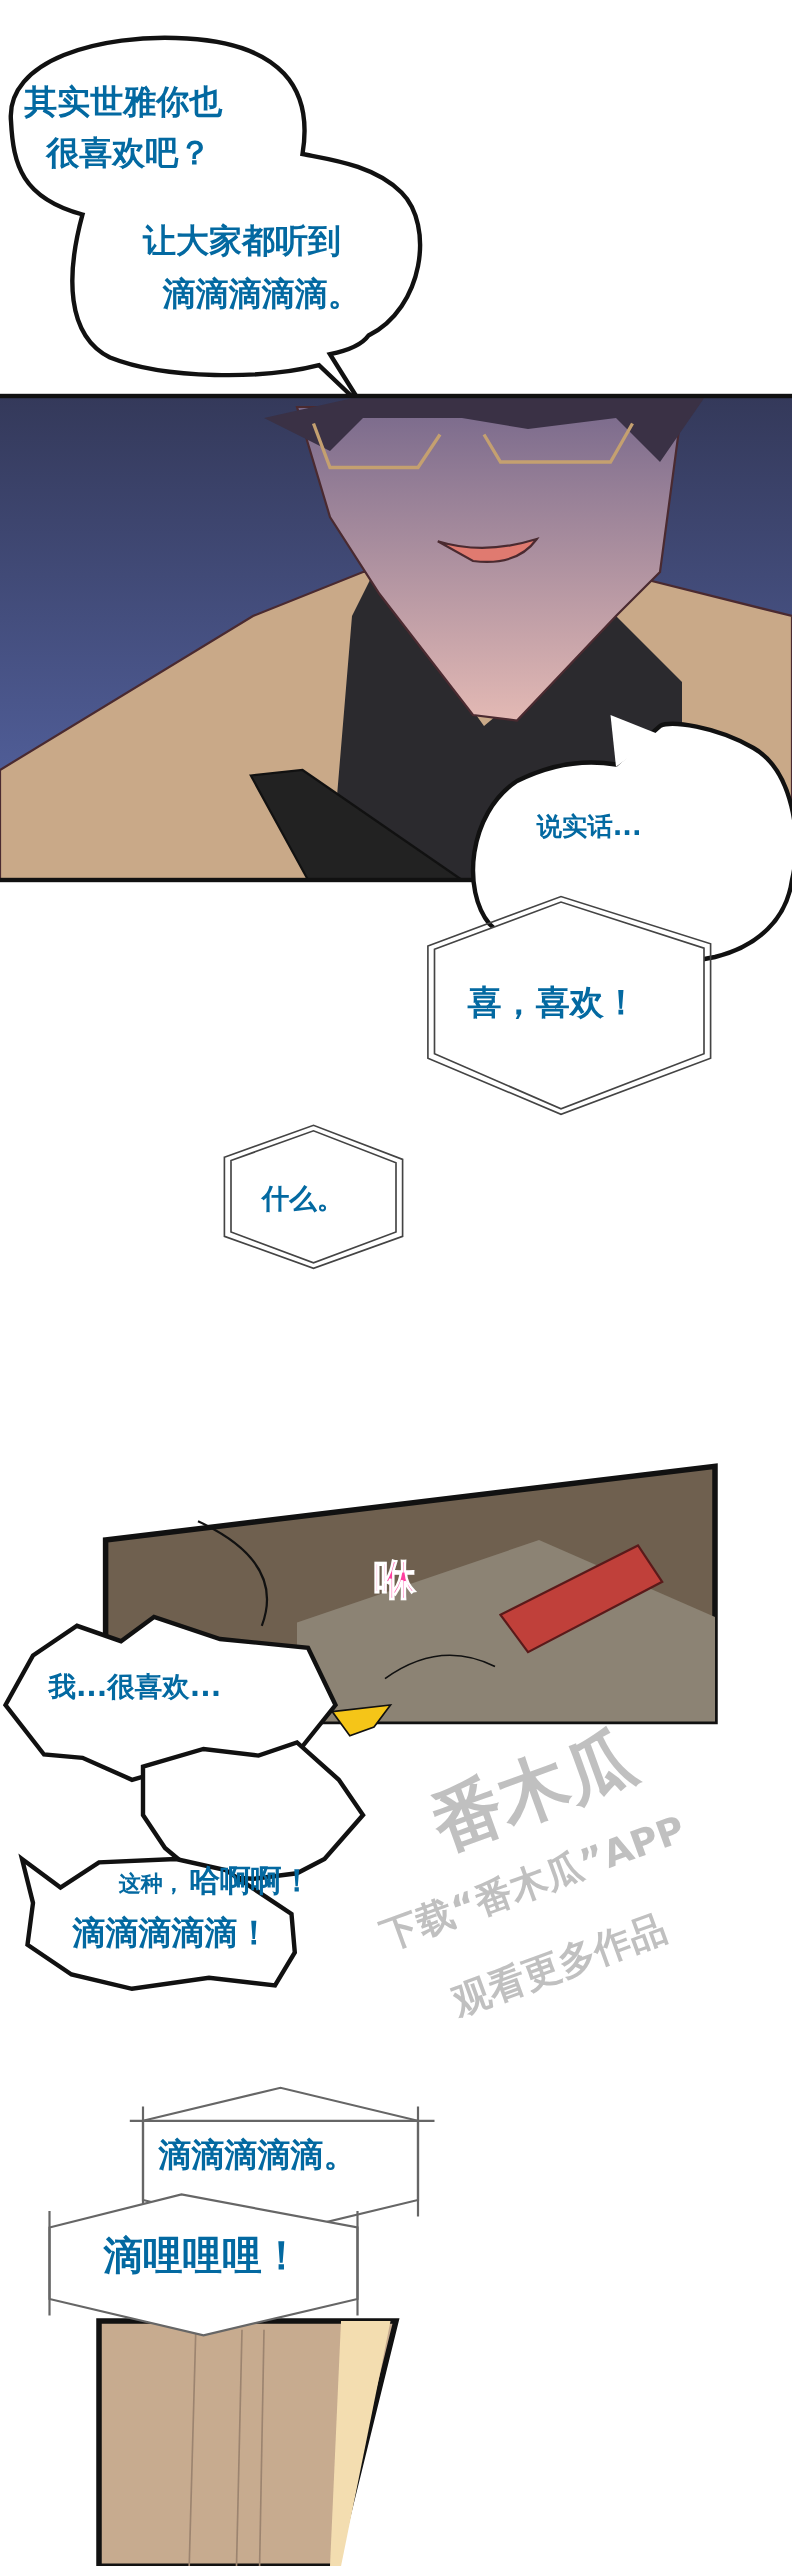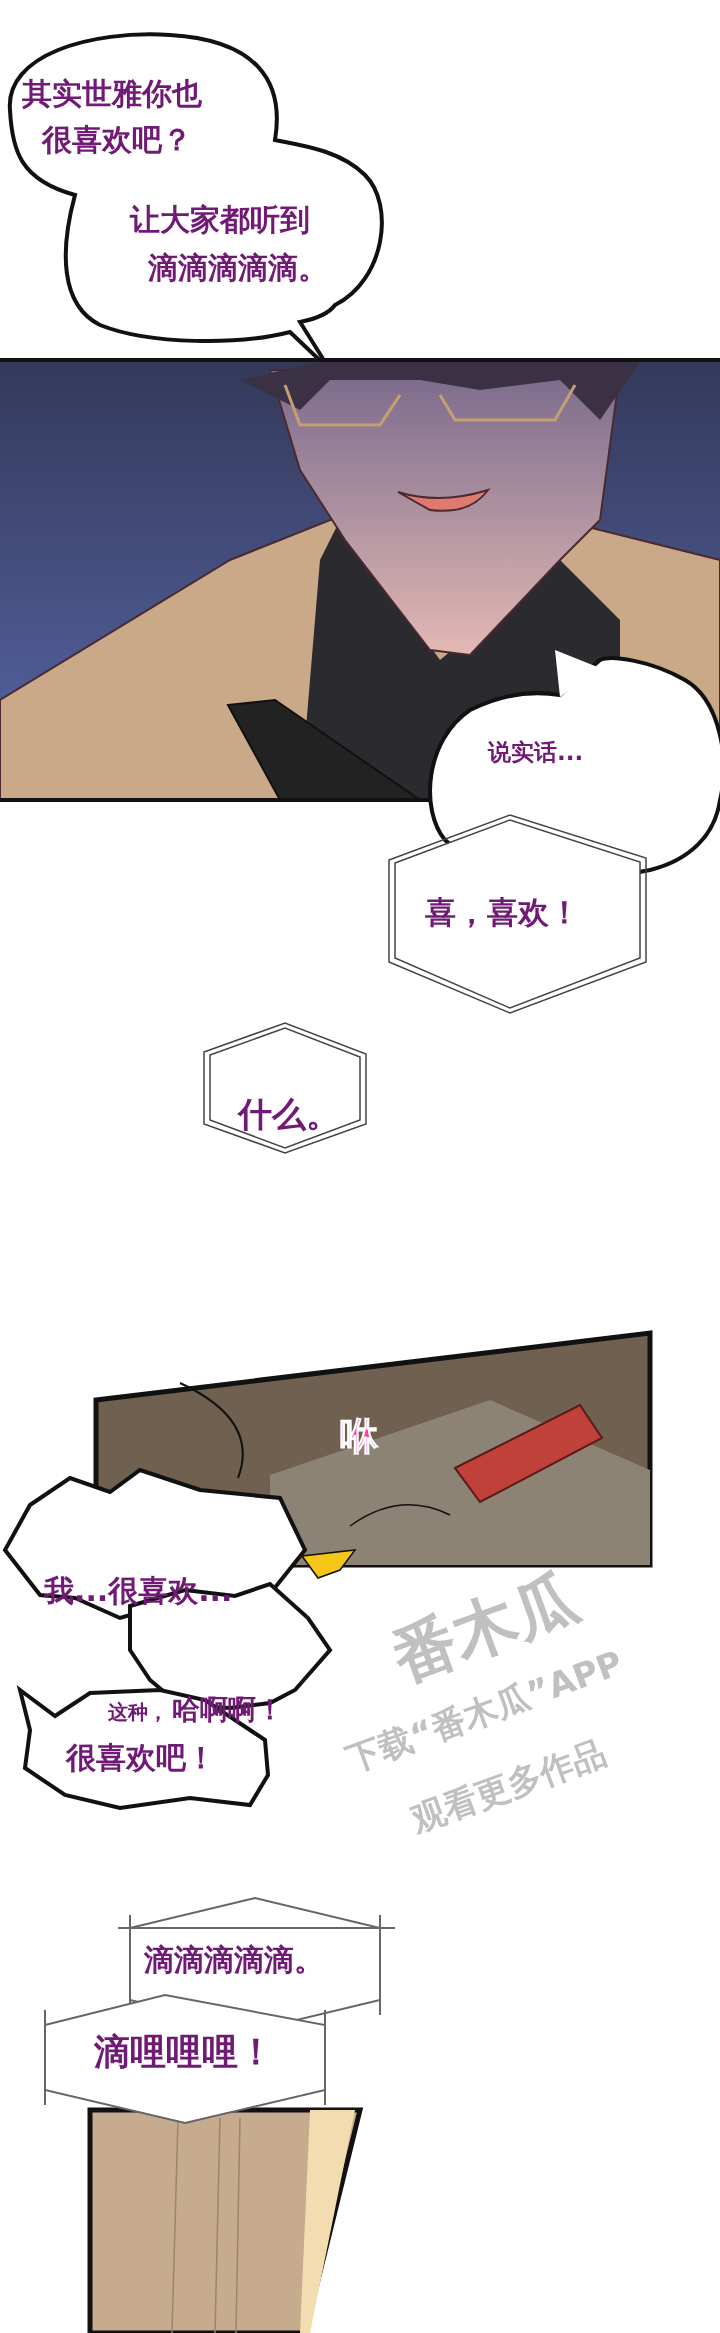--- a/index.html
+++ b/index.html
@@ -1,17 +1,17 @@
 <!DOCTYPE html>
 <html><head>
 <meta charset="utf-8">
 <style>
   html, body { margin:0; padding:0; background:#ffffff; }
   body { width:720px; height:2333px; position:relative; overflow:hidden; font-family:"DejaVu Sans", sans-serif; }
-  .txt { position:absolute; color:#701a75; font-weight:bold; font-size:30px; line-height:44px; white-space:pre; font-family:"DejaVu Sans", sans-serif; }
+  .txt { position:absolute; color:#0369a1; font-weight:bold; font-size:30px; line-height:44px; white-space:pre; font-family:"DejaVu Sans", sans-serif; }
   svg { position:absolute; left:0; top:0; }
   .wm { position:absolute; color:rgba(140,140,140,0.55); font-weight:bold; font-family:"DejaVu Sans", sans-serif; transform:rotate(-20deg); transform-origin:left top; white-space:pre; }
 </style>
 </head>
 <body>
 
 <svg width="720" height="2333">
 
   <path d="M10,110 C5,55 90,30 170,35 C255,40 285,80 275,140 C300,145 340,150 365,175 C395,205 385,280 335,305 C330,312 320,318 300,322 L330,370 L290,332 C240,345 150,345 100,325 C60,305 60,250 75,195 C20,180 12,150 10,110 Z" fill="#fff" stroke="#111" stroke-width="4"></path>
 
@@ -90,27 +90,27 @@
   </g>
 </svg>
 
 <div class="txt" style="left:22px;top:72px;">其实世雅你也</div>
 <div class="txt" style="left:42px;top:118px;">很喜欢吧？</div>
 <div class="txt" style="left:130px;top:198px;">让大家都听到</div>
 <div class="txt" style="left:148px;top:246px;">滴滴滴滴滴。</div>
 
 <div class="txt" style="left:488px;top:730px;font-size:23px;">说实话...</div>
 <div class="txt" style="left:425px;top:890px;font-size:31px;">喜，喜欢！</div>
-<div class="txt" style="left:238px;top:1092px;font-size:34px;">什么。</div>
+<div class="txt" style="left:238px;top:1068px;font-size:25px;">什么。</div>
 
 <div class="txt" style="left:340px;top:1414px;font-size:38px;color:#ff3fa0;-webkit-text-stroke:1px #fff;">咻</div>
 
-<div class="txt" style="left:44px;top:1569px;font-size:30px;text-align:center;">我...很喜欢...</div>
+<div class="txt" style="left:44px;top:1512px;font-size:25px;text-align:center;">我...很喜欢...</div>
 <div class="txt" style="left:172px;top:1688px;font-size:28px;">哈啊啊！</div>
 <div class="txt" style="left:108px;top:1690px;font-size:20px;">这种，</div>
-<div class="txt" style="left:66px;top:1736px;font-size:30px;">很喜欢吧！</div>
+<div class="txt" style="left:66px;top:1736px;font-size:30px;">滴滴滴滴滴！</div>
 
 <div class="txt" style="left:144px;top:1938px;font-size:30px;">滴滴滴滴滴。</div>
 <div class="txt" style="left:94px;top:2030px;font-size:36px;">滴哩哩哩！</div>
 
 <div class="wm" style="left:380px;top:1620px;font-size:64px;">番木瓜</div>
 <div class="wm" style="left:340px;top:1740px;font-size:34px;">下载“番木瓜”APP</div>
 <div class="wm" style="left:405px;top:1800px;font-size:34px;">观看更多作品</div>
 
 </body></html>

